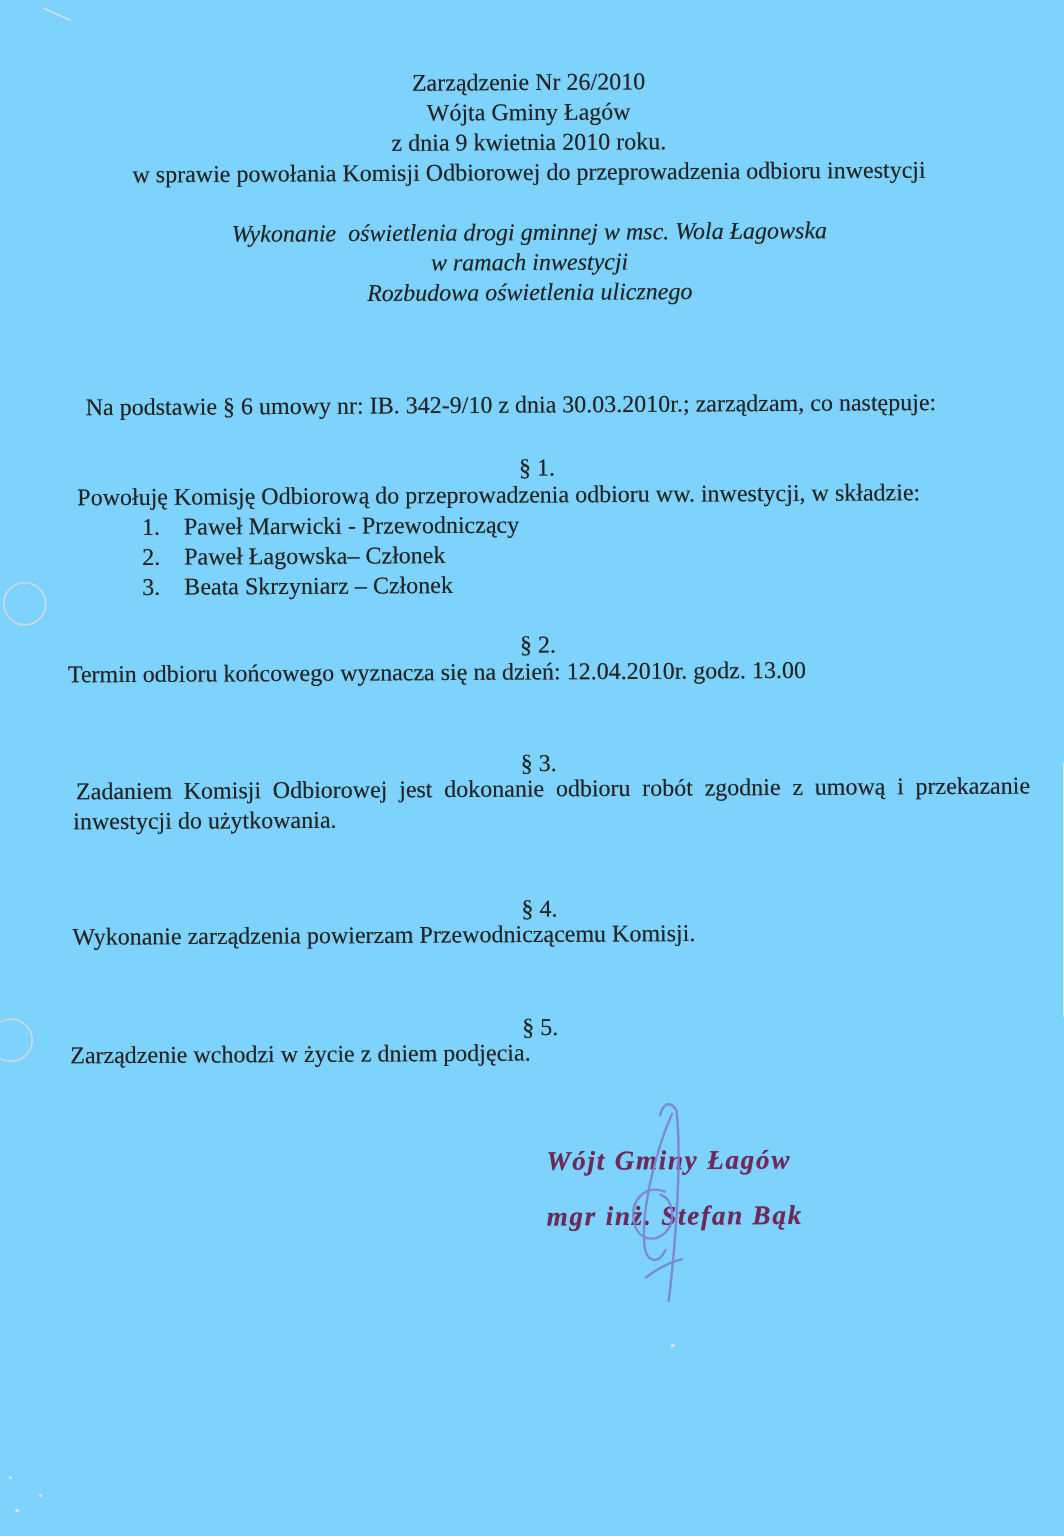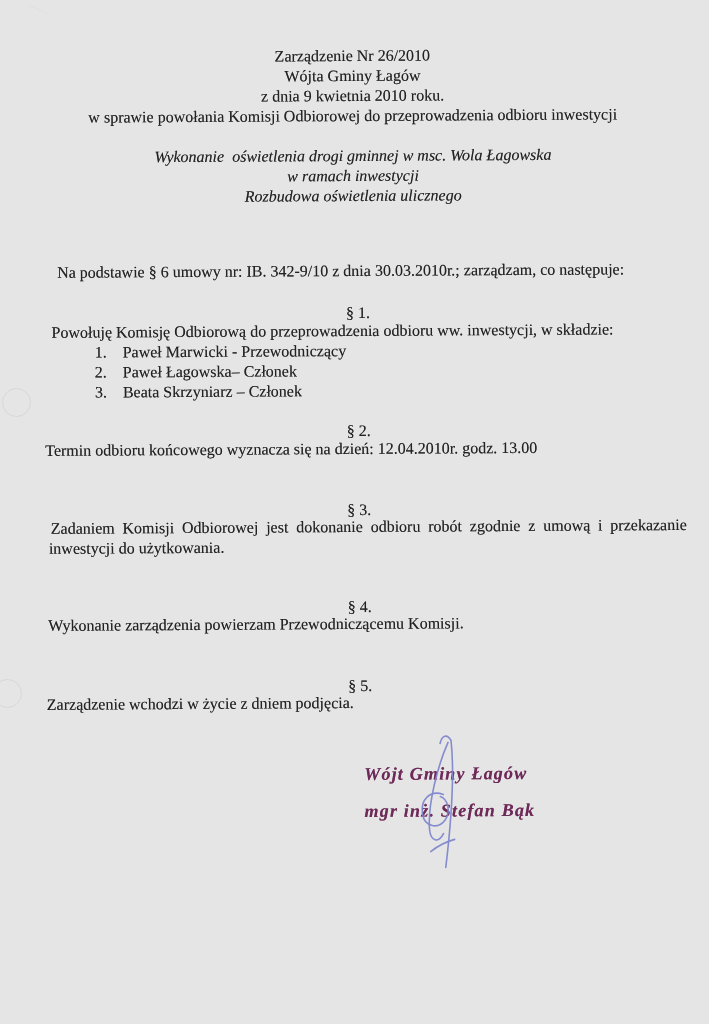--- a/index.html
+++ b/index.html
@@ -1,19 +1,19 @@
 <!DOCTYPE html>
 <html lang="pl"><head>
 <meta charset="utf-8">
 <style>
   html,body{margin:0;padding:0;background:#ffffff;}
   .page{
     position:relative;
     width:709px;height:1024px;
-    background:#e5e5e5;
+    background:#7dd3fc;
     overflow:hidden;
     font-family:"Liberation Serif","DejaVu Serif",serif;
     color:#232323;
   }
   .tilt{
     position:absolute;inset:0;
     transform:rotate(-0.35deg);
     transform-origin:50% 40%;
   }
   .abs{position:absolute;}

